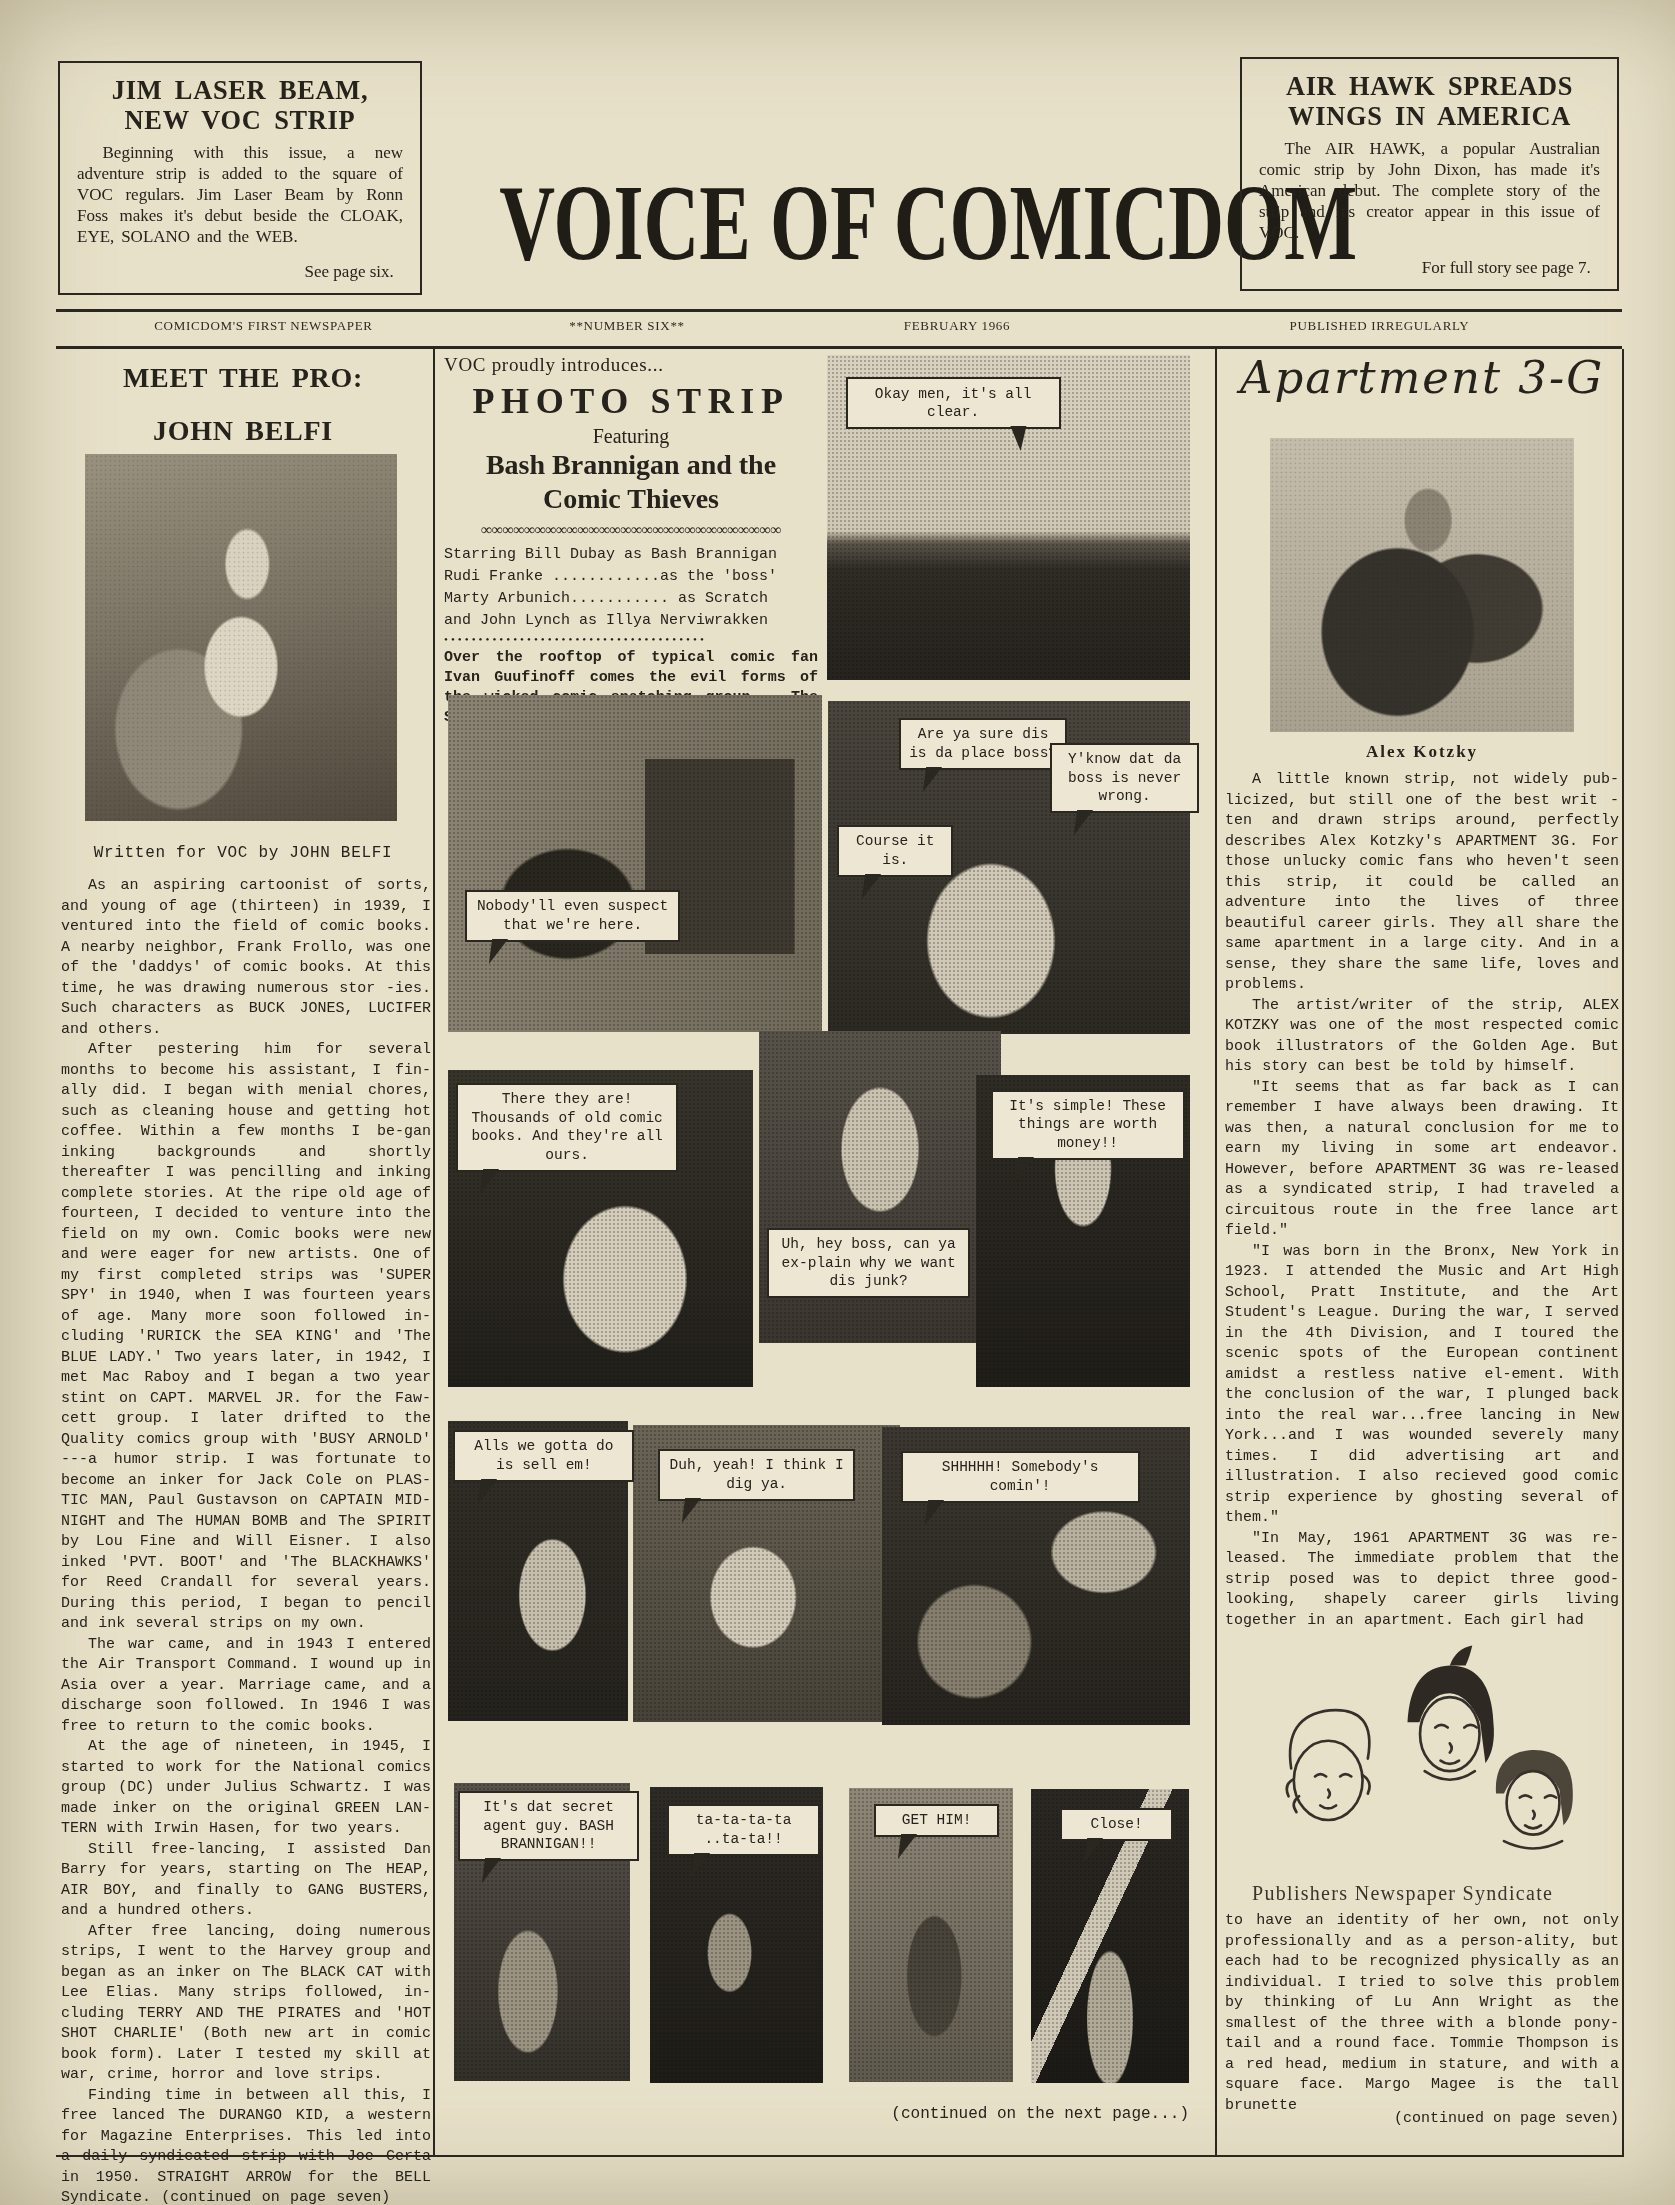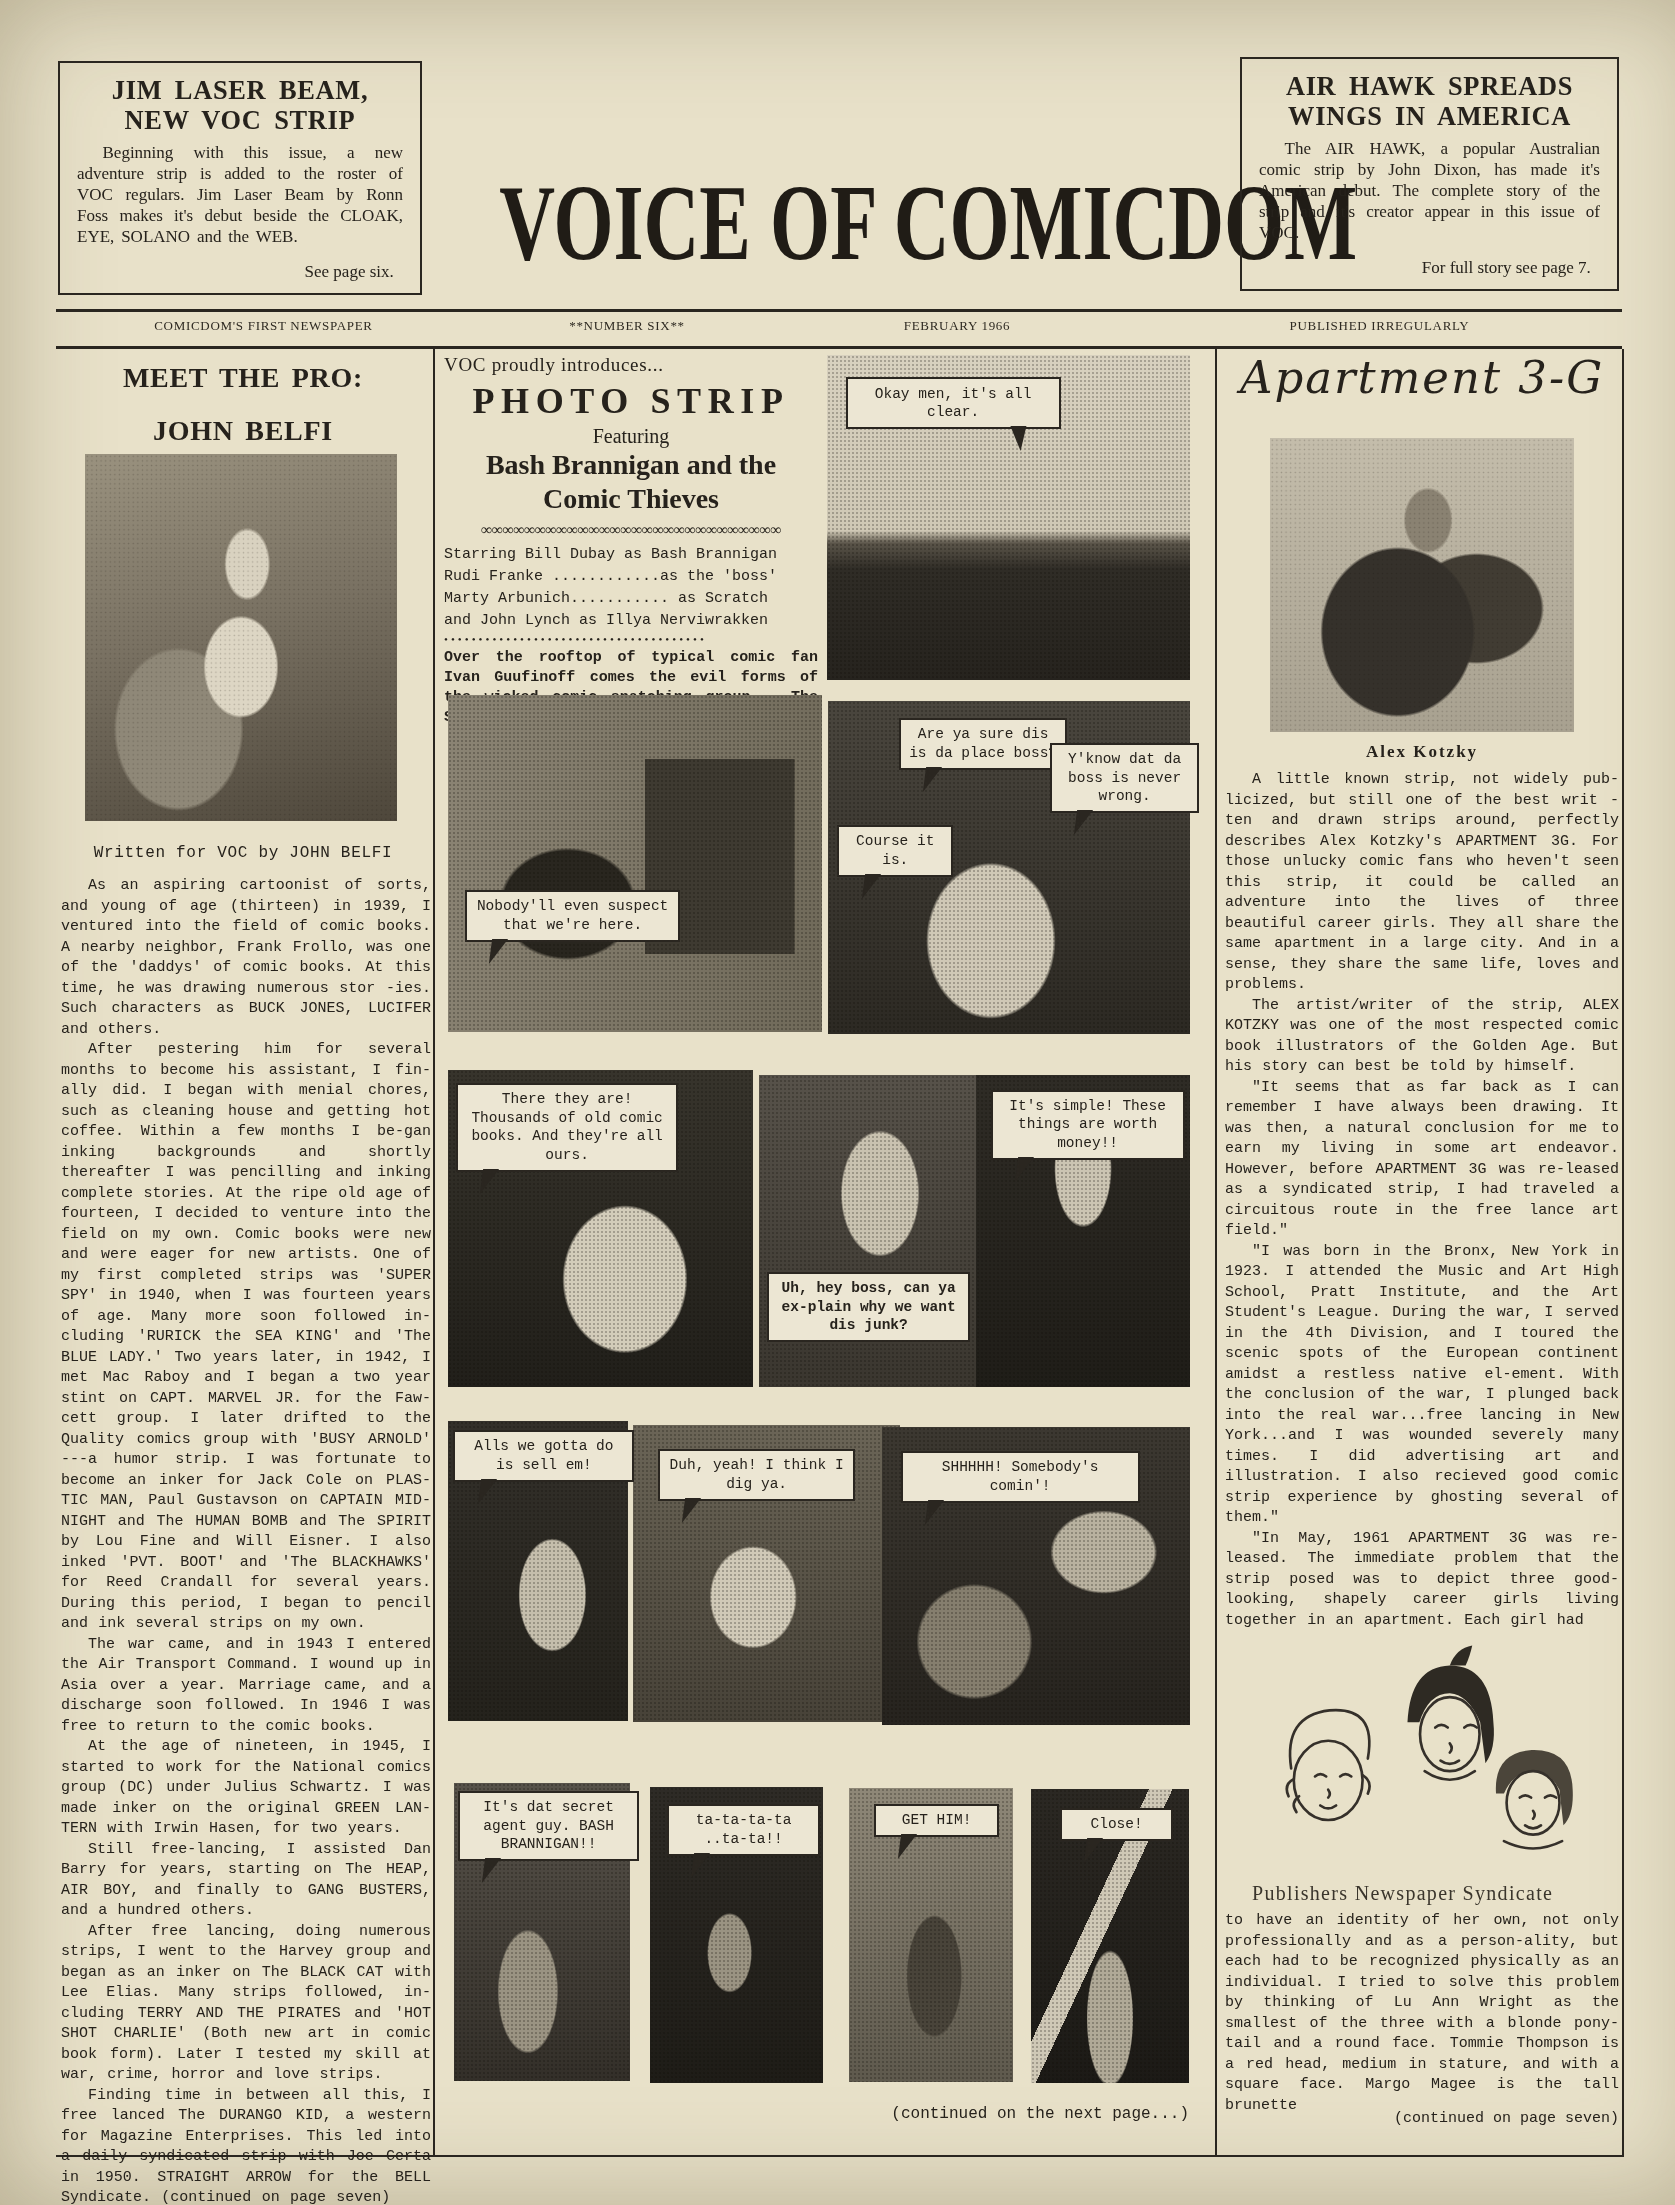--- a/index.html
+++ b/index.html
@@ -82,21 +82,21 @@
       radial-gradient(ellipse at 45% 72%,#cfc8b6 0 22%,transparent 23%),
       linear-gradient(180deg,#4a463e 0%,#2c2923 100%);}
   .p3 .b1{left:71px;top:17px;width:151px;}
   .p3 .b2{left:222px;top:42px;width:132px;}
   .p3 .b3{left:9.2px;top:124px;width:99px;}
   .p4{left:448px;top:1070px;width:305px;height:317px;}
   .p4 .pphoto{background:
       radial-gradient(ellipse at 58% 66%,#d3ccba 0 24%,transparent 25%),
       linear-gradient(180deg,#37342c 0%,#211f1a 100%);}
   .p4 .b1{left:8px;top:13.2px;width:205px;}
-  .p5{left:759px;top:1075px;width:242px;height:312px;font-weight:bold;}
+  .p5{left:759px;top:1031px;width:242px;height:312px;}
   .p5 .pphoto{background:
       radial-gradient(ellipse at 50% 38%,#c9c2b0 0 22%,transparent 23%),
       linear-gradient(180deg,#57524a 0%,#3a362f 100%);}
   .p5 .b1{left:8px;top:197px;width:186px;}
   .p6{left:976px;top:1075px;width:214px;height:312px;}
   .p6 .pphoto{background:
       radial-gradient(ellipse at 50% 30%,#cbc4b2 0 18%,transparent 19%),
       linear-gradient(180deg,#2f2c26 0%,#1f1d18 100%);}
   .p6 .b1{left:14.5px;top:14.5px;width:177px;}
   .p7{left:448px;top:1421px;width:180px;height:300px;}
@@ -157,21 +157,21 @@
 </head>
 <body>
 
 <div class="page">
 
   <div class="nbox" id="box-left">
     <div class="btitle">
       <div>JIM LASER BEAM,</div>
       <div>NEW VOC STRIP</div>
     </div>
-    <p class="bbody">Beginning with this issue, a new adventure strip is added to the roster of VOC regulars. Jim Laser Beam by Ronn Foss makes it's debut beside the CLOAK, EYE, SOLANO and the WEB.</p>
+    <p class="bbody">Beginning with this issue, a new adventure strip is added to the square of VOC regulars. Jim Laser Beam by Ronn Foss makes it's debut beside the CLOAK, EYE, SOLANO and the WEB.</p>
     <div class="bfoot">See page six.</div>
   </div>
 
   <h1 id="masthead">VOICE OF COMICDOM</h1>
 
   <div class="nbox" id="box-right">
     <div class="btitle">
       <div>AIR HAWK SPREADS</div>
       <div>WINGS IN AMERICA</div>
     </div>

